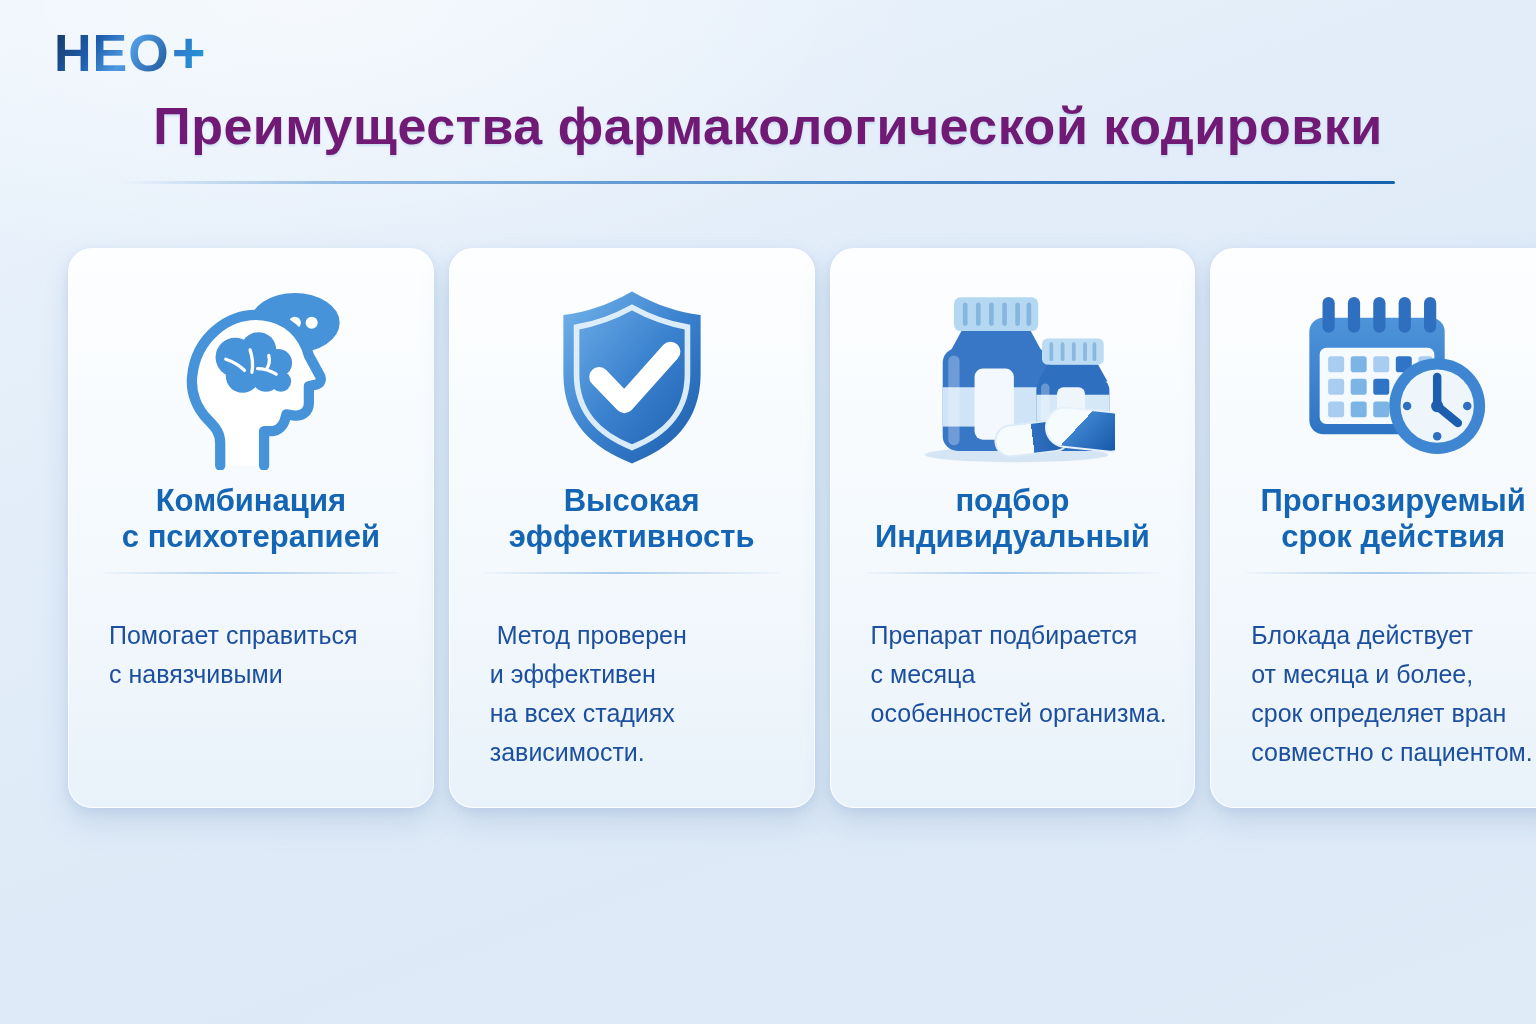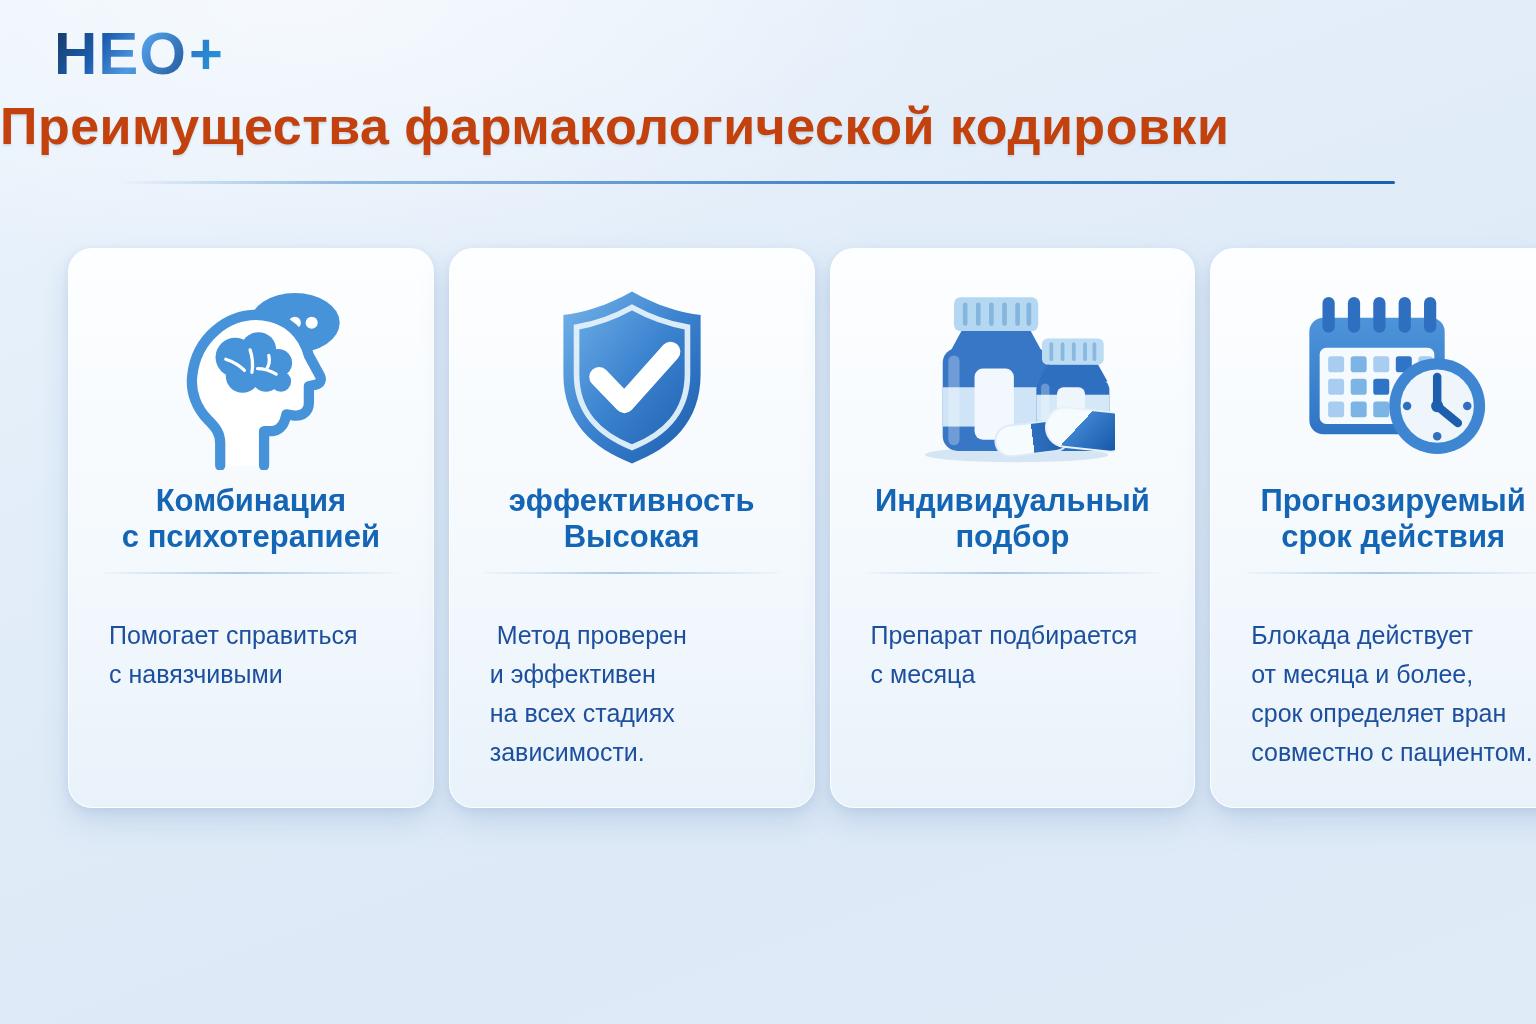--- a/index.html
+++ b/index.html
@@ -14,21 +14,21 @@
   }
 
   
   .logo {
     position: absolute;
     left: 54px; top: 24px;
     display: flex; align-items: center;
     user-select: none;
   }
   .logo-text {
-    font-size: 60px;
+    font-size: 52px;
     font-weight: 900;
     letter-spacing: 1px;
     background: linear-gradient(125deg, #16365f 0%, #1d5dae 35%, #4f9be2 60%, #1c4f92 100%);
     -webkit-background-clip: text;
     background-clip: text;
     color: transparent;
     line-height: 1;
   }
   .logo-plus {
     font-size: 58px;
@@ -38,23 +38,24 @@
     background: linear-gradient(115deg, #2e77c8 20%, #2496d8 80%);
     -webkit-background-clip: text;
     background-clip: text;
     color: transparent;
   }
 
   
   .page-title {
     position: absolute;
     top: 96px; left: 0; right: 0;
+    text-align: center;
     font-size: 52px;
     font-weight: 700;
-    color: #c2410c;
+    color: #701a75;
     letter-spacing: 0.5px;
     text-shadow: 0 2px 2px rgba(150,180,215,0.35);
   }
   .title-divider {
     position: absolute;
     top: 181px; left: 118px;
     width: 1277px; height: 3px;
     border-radius: 2px;
     background: linear-gradient(to right, rgba(120,165,215,0) 0%, #8fb9e2 18%, #3d7fc4 60%, #1663b0 98%);
   }
@@ -165,22 +166,22 @@
             <stop offset="0.5" stop-color="#3b82cf"></stop>
             <stop offset="1" stop-color="#1a5cab"></stop>
           </linearGradient>
         </defs>
         <path d="M100,10 C126,25 153,33 173,35 L173,98 C173,149 142,177 100,193 C58,177 27,149 27,98 L27,35 C47,33 74,25 100,10 Z" fill="url(#shieldGrad)"></path>
         <path d="M100,27 C120,38 141,45 159,48 L159,98 C159,139 135,162 100,176 C65,162 41,139 41,98 L41,48 C59,45 80,38 100,27 Z" fill="none" stroke="#e4f1fb" stroke-width="6" opacity="0.95"></path>
         <polyline points="65,101 92,129 141,74" fill="none" stroke="#ffffff" stroke-width="21" stroke-linecap="round" stroke-linejoin="round"></polyline>
       </svg>
     </div>
     <h2 class="card-title">
+      <div>Высокая</div>
       <div>эффективность</div>
-      <div>Высокая</div>
     </h2>
     <div class="card-divider"></div>
     <div class="card-body">
       <div class="body-line"> Метод проверен</div>
       <div class="body-line">и эффективен</div>
       <div class="body-line">на всех стадиях</div>
       <div class="body-line">зависимости.</div>
     </div>
   </section>
 
@@ -238,27 +239,28 @@
 
         <g transform="rotate(-7 132 166)">
           <rect x="92" y="150" width="80" height="33" rx="16.5" fill="url(#capGrad1)" stroke="#dcebf8" stroke-width="2"></rect>
         </g>
         <g transform="rotate(6 189 158)">
           <rect x="146" y="136" width="90" height="42" rx="21" fill="url(#capGrad2)" stroke="#e6f1fa" stroke-width="2"></rect>
         </g>
       </svg>
     </div>
     <h2 class="card-title">
+      <div>подбор</div>
       <div>Индивидуальный</div>
-      <div>подбор</div>
     </h2>
     <div class="card-divider"></div>
     <div class="card-body">
       <div class="body-line">Препарат подбирается</div>
       <div class="body-line">с месяца</div>
+      <div class="body-line">особенностей организма.</div>
       <div class="body-line"></div>
     </div>
   </section>
 
   <section class="card">
     <div class="card-icon-wrap">
       <svg width="200" height="188" viewBox="0 0 210 200" aria-hidden="true">
         <defs>
           <linearGradient id="calGrad" x1="0" y1="0" x2="0" y2="1">
             <stop offset="0" stop-color="#4e94da"></stop>

